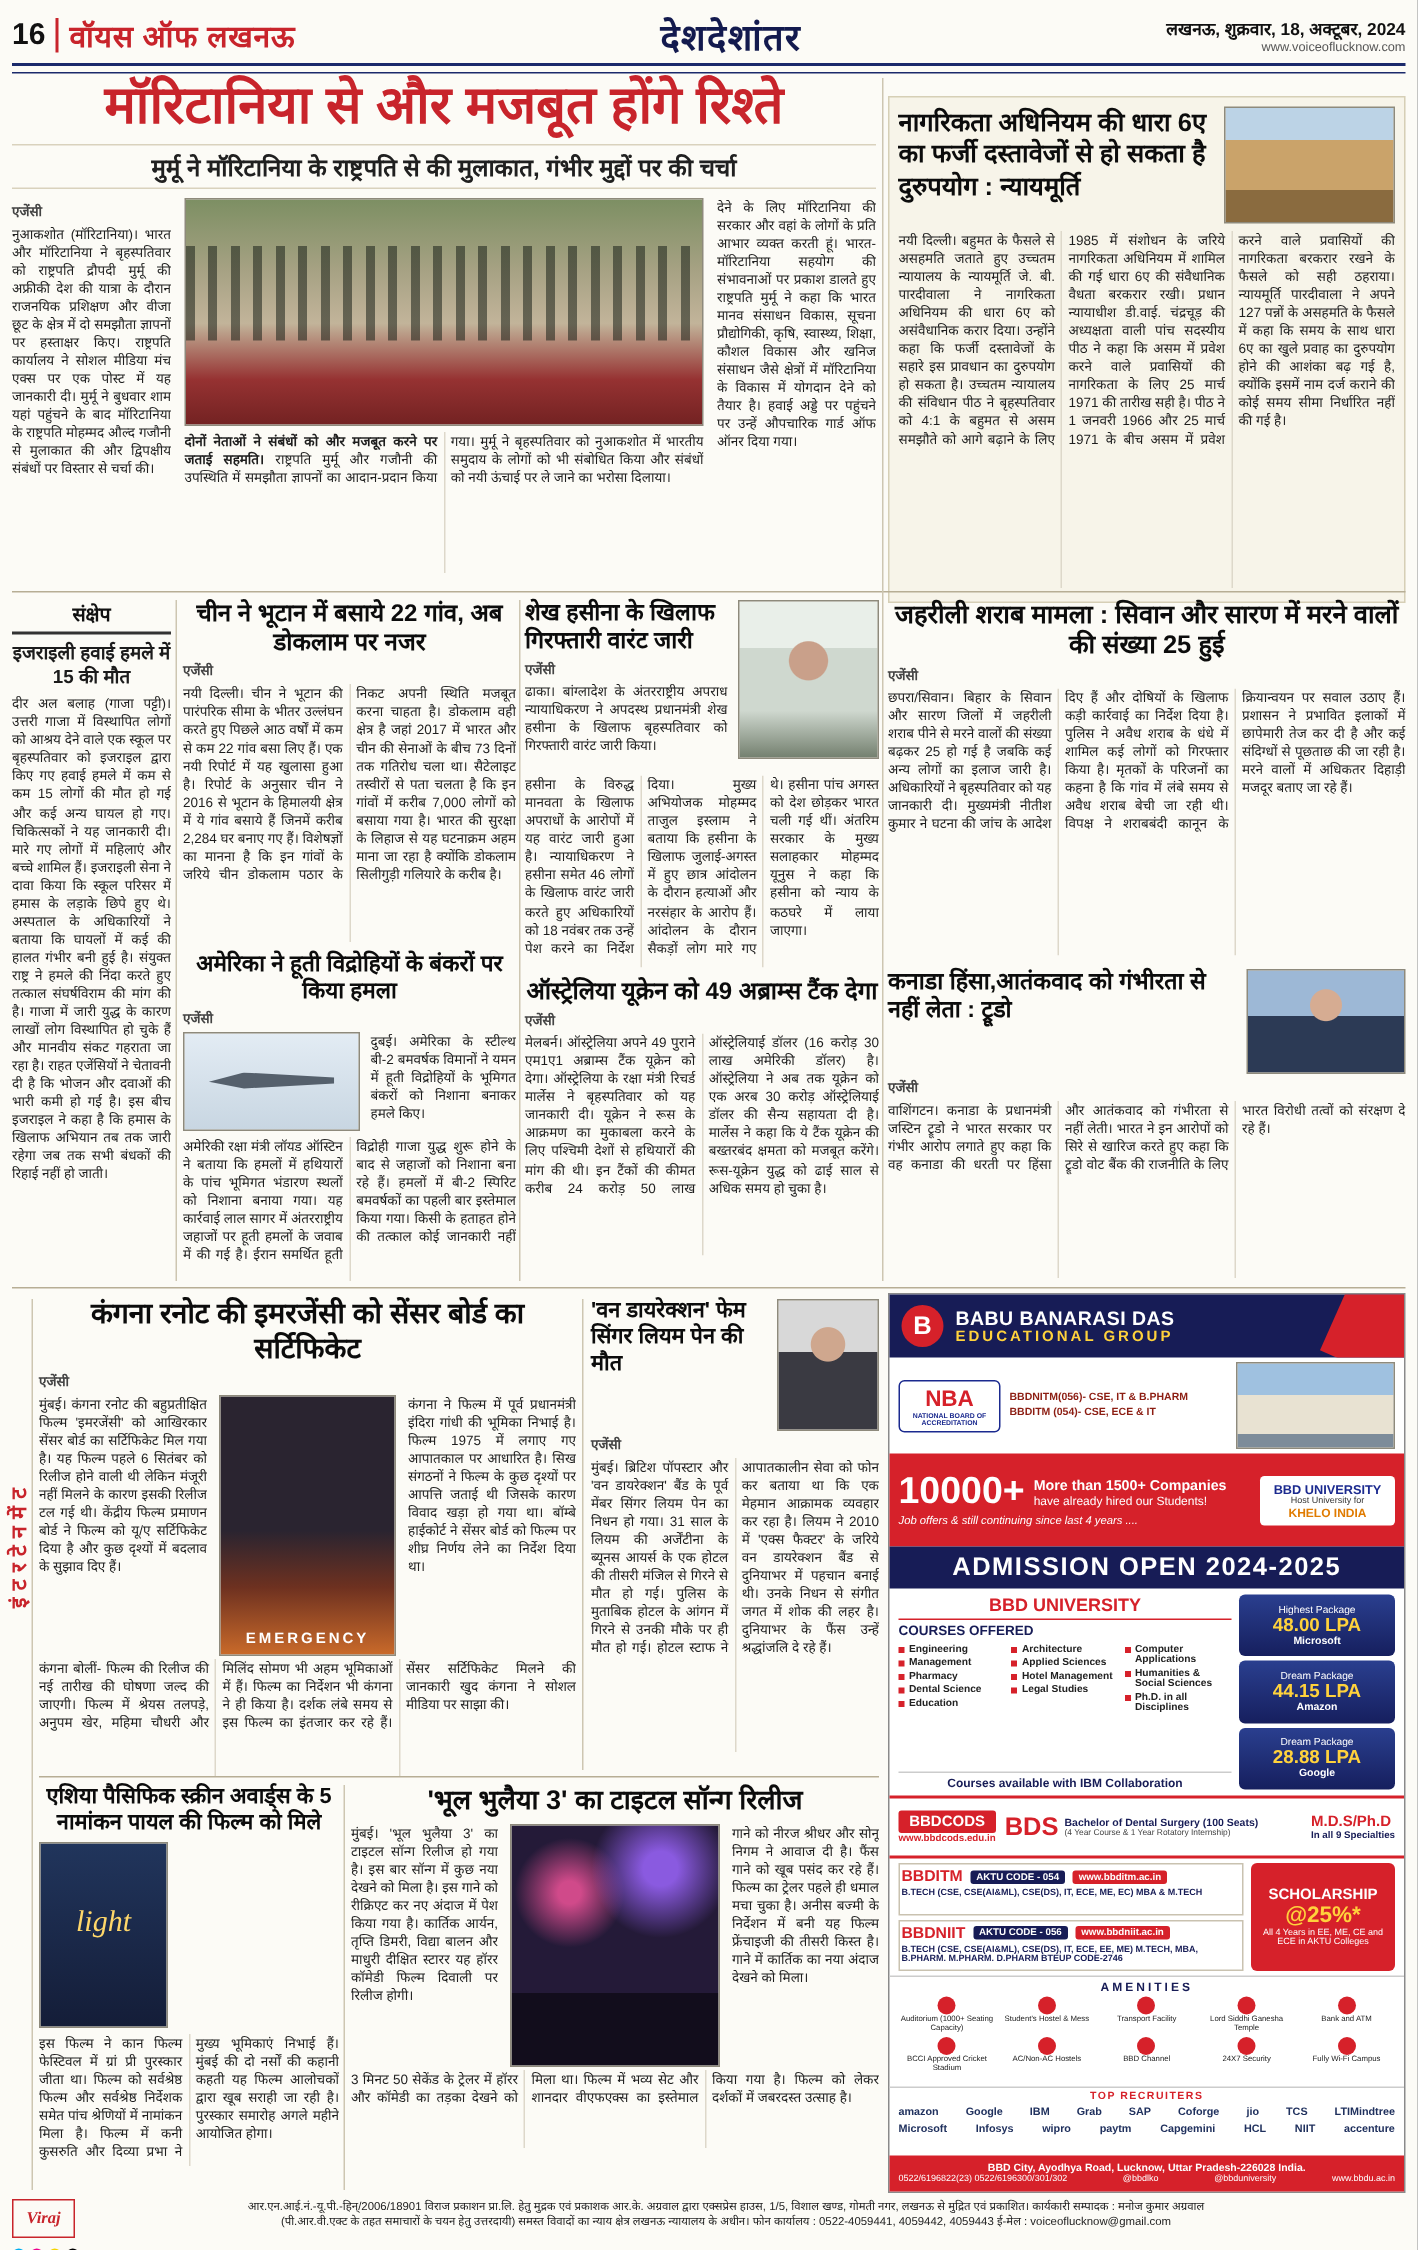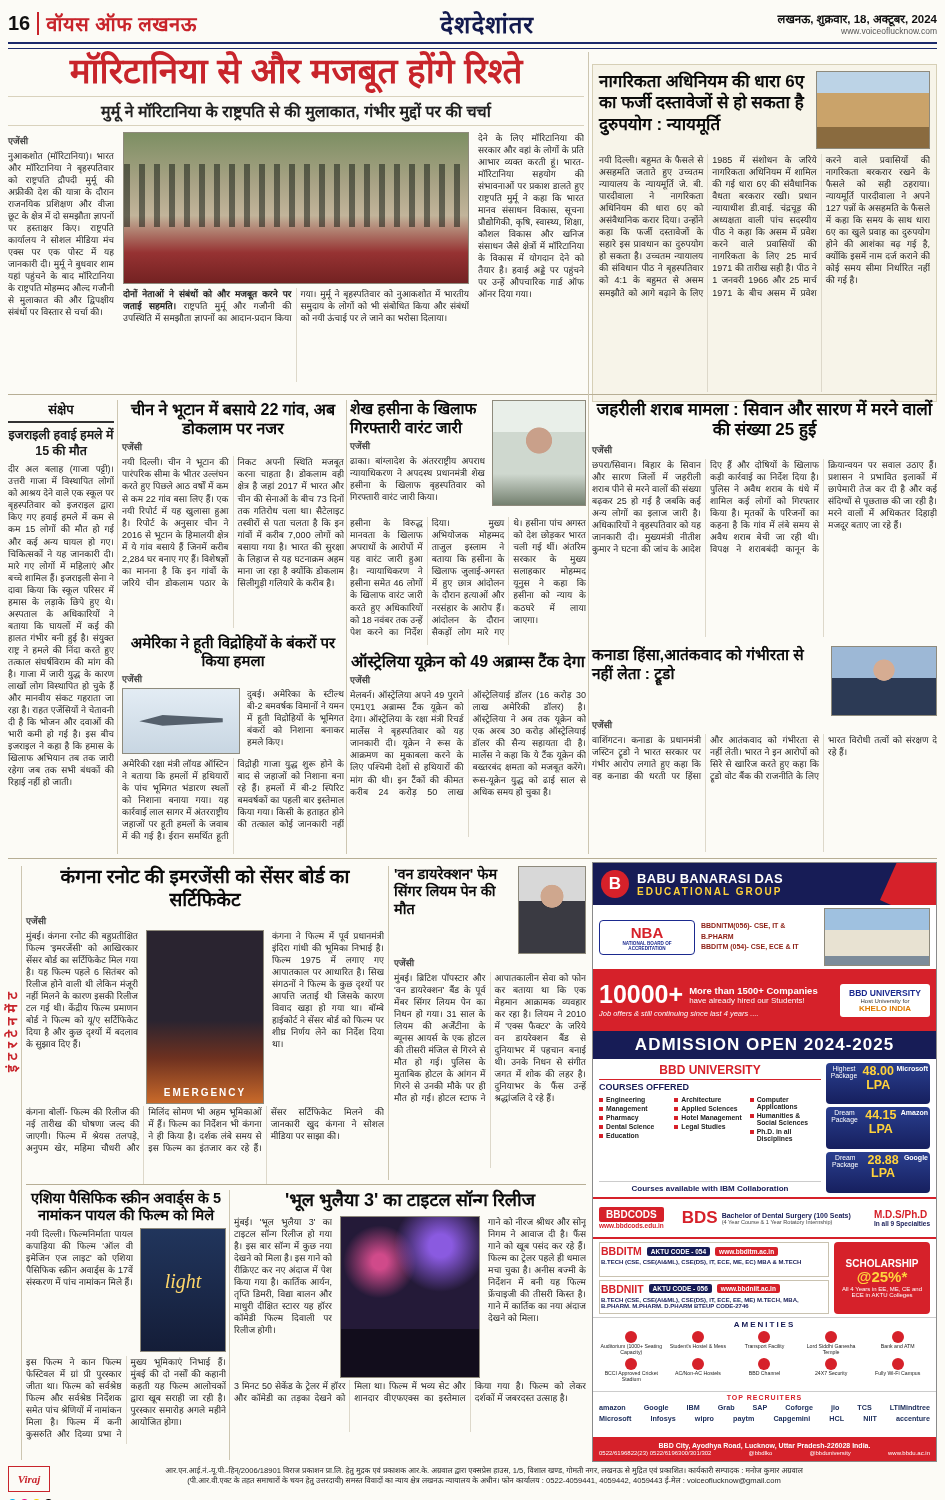--- a/index.html
+++ b/index.html
@@ -72,21 +72,21 @@
              font-size:14px;letter-spacing:5px;text-align:center}
   
   .ad{box-sizing:border-box;border:1px solid #8a8a8a;background:#fff;display:flex;flex-direction:column}
   .ad-hdr{height:42px;background:#171c56;display:flex;align-items:center;gap:8px;padding:0 8px;position:relative;overflow:hidden}
   .ad-hdr:after{content:"";position:absolute;right:-14px;top:-10px;width:60px;height:62px;background:#d6212a;transform:rotate(24deg)}
   .ad-logo{width:28px;height:28px;border-radius:50%;background:#d6212a;color:#fff;font-weight:bold;
            font-size:17px;display:flex;align-items:center;justify-content:center;flex:none}
   .ad-n1{color:#fff;font-weight:bold;font-size:13px;letter-spacing:.3px}
   .ad-n2{color:#ffd23c;font-weight:bold;font-size:10px;letter-spacing:2px}
   .ad-row2{height:64px;display:flex;align-items:center;gap:6px;padding:3px 6px;box-sizing:border-box}
-  .ad-nba{width:64px;border:1px solid #1b2a8f;border-radius:4px;text-align:center;padding:3px 15px;flex:none}
+  .ad-nba{width:64px;border:1px solid #1b2a8f;border-radius:4px;text-align:center;padding:3px 1px;flex:none}
   .nba-t{color:#d6212a;font-weight:bold;font-size:15px}
   .nba-s{color:#1b2a8f;font-size:4.6px;font-weight:bold}
   .ad-acc{flex:1;font-size:7px;font-weight:bold;color:#8c1d12;line-height:1.5}
   .ad-red{height:62px;background:#d6212a;color:#fff;display:flex;align-items:center;gap:6px;padding:3px 6px;box-sizing:border-box}
   .ad-red-l{flex:1}
   .ad-cnt-row{display:flex;align-items:center;gap:6px}
   .ad-count{font-size:25px;font-weight:bold;line-height:1}
   .ad-h1{font-size:9.5px;font-weight:bold}
   .ad-h2{font-size:8px}
   .ad-h3{font-size:7.5px;font-style:italic;margin-top:2px}
@@ -100,25 +100,25 @@
   .ad-main-l{flex:1;display:flex;flex-direction:column}
   .ad-univ{color:#d6212a;font-weight:bold;font-size:12px;text-align:center;border-bottom:1px solid #d6212a;padding-bottom:2px}
   .ad-co{color:#171c56;font-weight:bold;font-size:9px;text-align:left;margin:2px 0}
   .ad-cols{display:flex;gap:4px;flex:1}
   .crs{flex:1}
   .crs-i{font-size:6.8px;font-weight:bold;color:#222;margin:2px 0;padding-left:7px;position:relative}
   .crs-i:before{content:"";position:absolute;left:0;top:2px;width:4px;height:4px;background:#d6212a}
   .ad-ibm{font-size:8px;font-weight:bold;color:#171c56;text-align:center;border-top:1px solid #ccc;padding-top:2px}
   .ad-pkgs{width:104px;display:flex;flex-direction:column;gap:3px;flex:none}
   .pkg{flex:1;background:linear-gradient(180deg,#2a3f8f,#161f5e);border-radius:4px;color:#fff;
-       text-align:center;padding:2px;display:flex;flex-direction:row;justify-content:center}
+       text-align:center;padding:2px;display:flex;flex-direction:column;justify-content:center}
   .pkg-l{font-size:6.8px}
   .pkg-v{font-size:12.5px;font-weight:bold;color:#ffd23c;line-height:1.1}
   .pkg-c{font-size:7px;font-weight:bold}
-  .ad-bds{height:42px;display:flex;align-items:center;gap:18px;padding:2px 6px;box-sizing:border-box;
+  .ad-bds{height:42px;display:flex;align-items:center;gap:6px;padding:2px 6px;box-sizing:border-box;
           border-top:2px solid #d6212a;border-bottom:2px solid #d6212a}
   .bds-name{background:#d6212a;color:#fff;font-weight:bold;font-size:10px;padding:2px 6px;border-radius:2px;text-align:center}
   .bds-url{font-size:6.5px;color:#d6212a;font-weight:bold;text-align:center}
   .bds-m{display:flex;align-items:center;gap:4px;flex:1}
   .bds-big{font-size:17px;font-weight:bold;color:#d6212a}
   .bds-sub{font-size:7px;font-weight:bold;color:#171c56}
   .bds-note{font-size:5.6px;color:#444}
   .mds{font-size:10px;font-weight:bold;color:#d6212a}
   .mds-s{font-size:6.5px;font-weight:bold;color:#171c56;text-align:center}
   .ad-inst-wrap{height:78px;display:flex;gap:5px;padding:3px 6px;box-sizing:border-box}
@@ -296,21 +296,20 @@
     </div>
     <div class="agency">एजेंसी</div>
     <div class="body c2" style="height:196px">मुंबई। ब्रिटिश पॉपस्टार और 'वन डायरेक्शन' बैंड के पूर्व मेंबर सिंगर लियम पेन का निधन हो गया। 31 साल के लियम की अर्जेंटीना के ब्यूनस आयर्स के एक होटल की तीसरी मंजिल से गिरने से मौत हो गई। पुलिस के मुताबिक होटल के आंगन में गिरने से उनकी मौके पर ही मौत हो गई। होटल स्टाफ ने आपातकालीन सेवा को फोन कर बताया था कि एक मेहमान आक्रामक व्यवहार कर रहा है। लियम ने 2010 में 'एक्स फैक्टर' के जरिये वन डायरेक्शन बैंड से दुनियाभर में पहचान बनाई थी। उनके निधन से संगीत जगत में शोक की लहर है। दुनियाभर के फैंस उन्हें श्रद्धांजलि दे रहे हैं।</div>
   </div>
 
   <div class="abs hr" style="left:26px;top:1184px;width:560px"></div>
 
   <div class="abs" style="left:26px;top:1190px;width:200px;height:270px">
     <div class="hl2" style="font-size:14.5px">एशिया पैसिफिक स्क्रीन अवार्ड्स के 5 नामांकन पायल की फिल्म को मिले</div>
     <div class="pa-row" style="margin-top:3px">
-      <div class="body" style="flex:1;height:122px">नयी दिल्ली। फिल्मनिर्माता पायल कपाड़िया की फिल्म 'ऑल वी इमेजिन एज लाइट' को एशिया पैसिफिक स्क्रीन अवार्ड्स के 17वें संस्करण में पांच नामांकन मिले हैं।</div>
       <div class="ph ph-light" style="width:84px;height:122px;flex:none">
         <span class="light-t">light</span>
       </div>
     </div>
     <div class="body c2" style="height:88px;margin-top:4px">इस फिल्म ने कान फिल्म फेस्टिवल में ग्रां प्री पुरस्कार जीता था। फिल्म को सर्वश्रेष्ठ फिल्म और सर्वश्रेष्ठ निर्देशक समेत पांच श्रेणियों में नामांकन मिला है। फिल्म में कनी कुसरुति और दिव्या प्रभा ने मुख्य भूमिकाएं निभाई हैं। मुंबई की दो नर्सों की कहानी कहती यह फिल्म आलोचकों द्वारा खूब सराही जा रही है। पुरस्कार समारोह अगले महीने आयोजित होगा।</div>
   </div>
   <div class="abs vr" style="left:229px;top:1190px;height:270px"></div>
 
   <div class="abs" style="left:234px;top:1190px;width:352px;height:270px">
     <div class="hl3" style="font-size:18px">'भूल भुलैया 3' का टाइटल सॉन्ग रिलीज</div>

